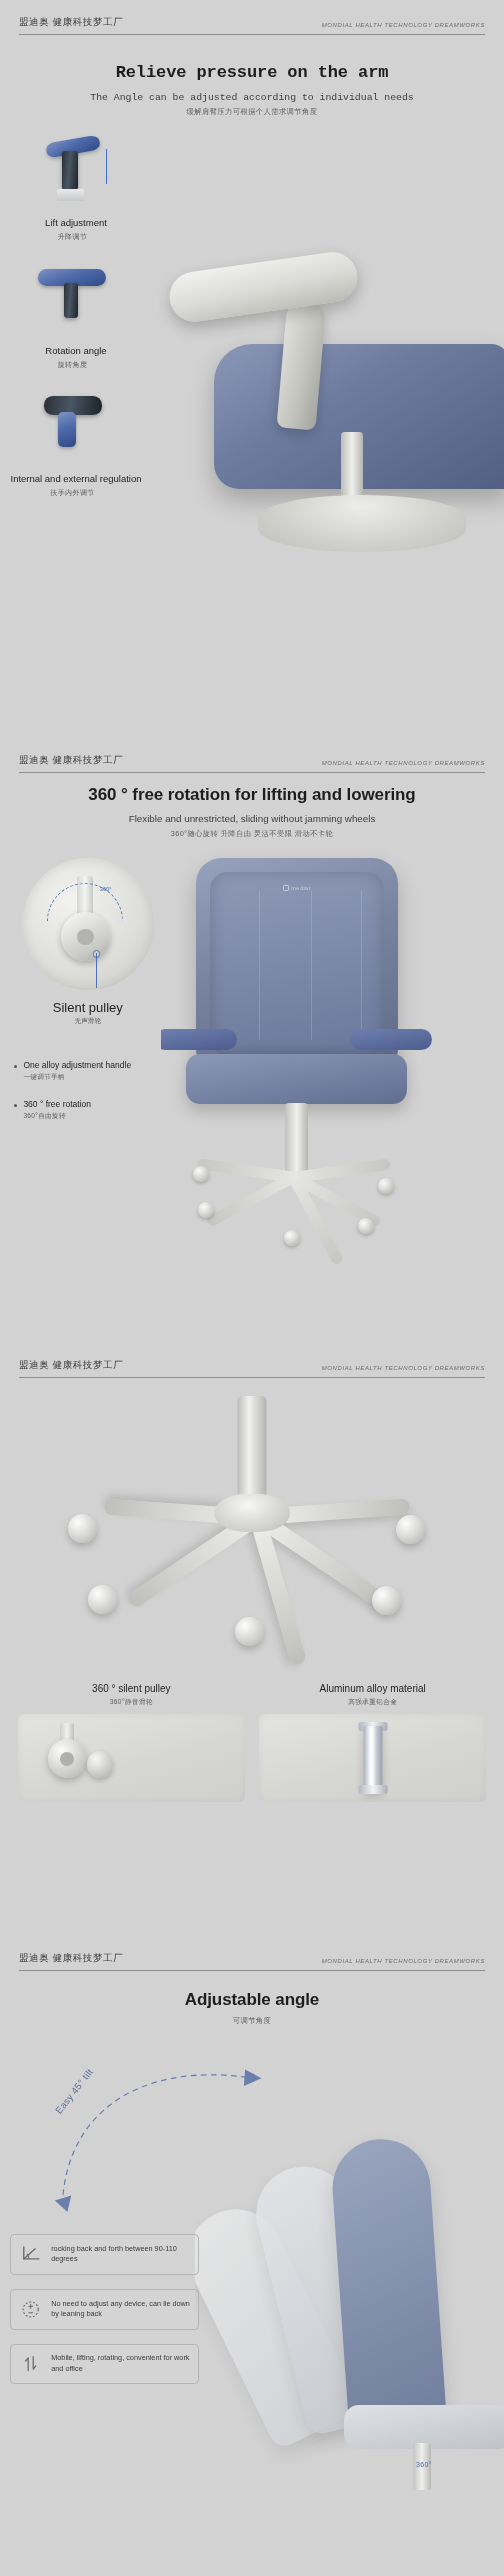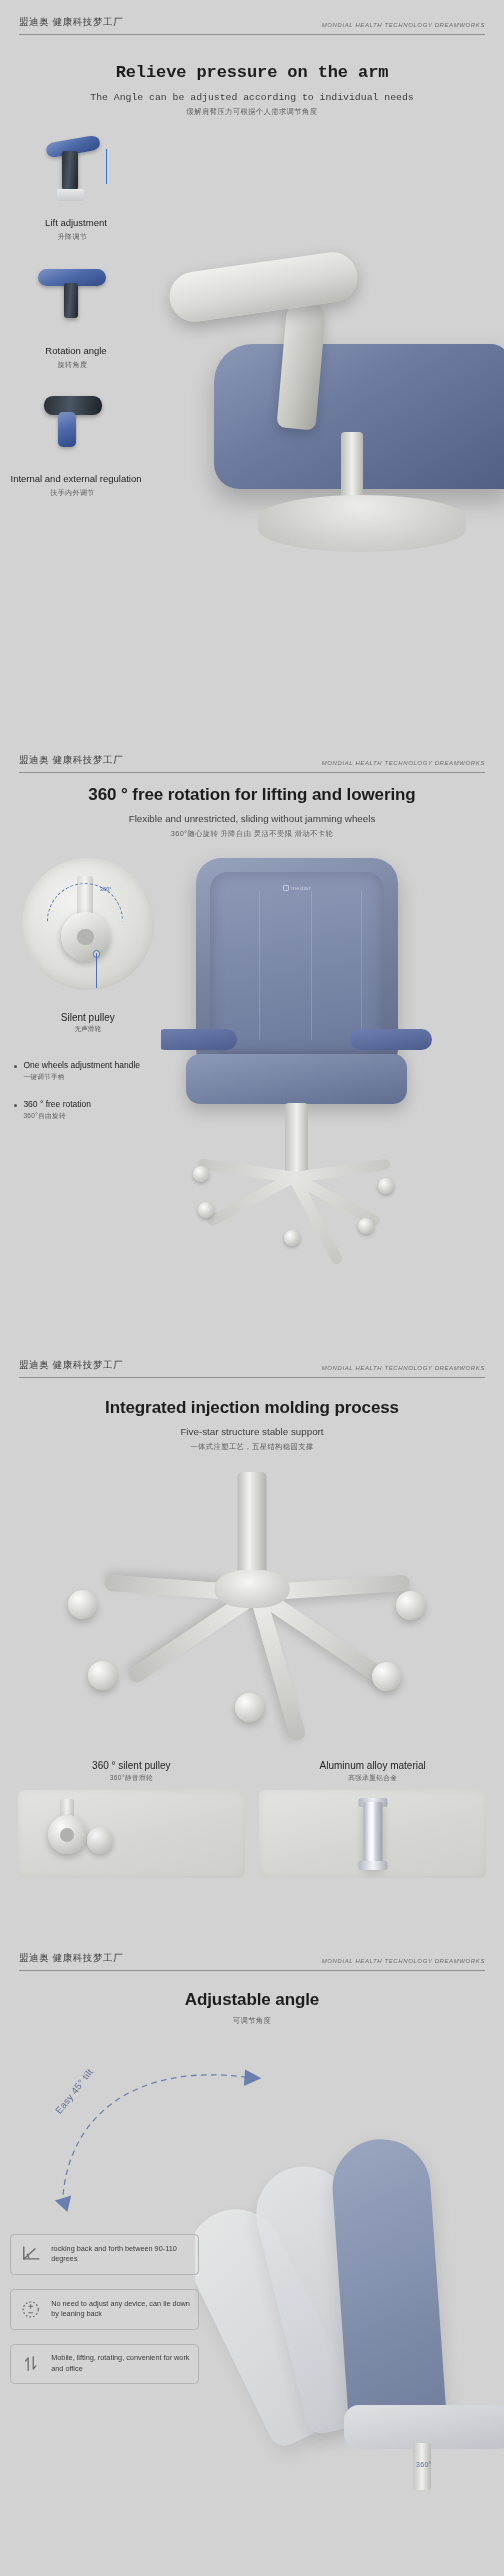--- a/index.html
+++ b/index.html
@@ -138,21 +138,21 @@
     clip-path:polygon(0 0,100% 0,100% 50%,0 50%);
   }
   .pc-deg { position:absolute; left:78px; top:28px; font-size:5.7px; color:#3e63ad; }
   .pc-lead {
     position:absolute; left:74px; top:95px; width:1.3px; height:35px; background:#4d6fb5;
   }
   .pc-dot {
     position:absolute; left:71px; top:92px; width:7.6px; height:7.6px;
     border-radius:50%; border:1.3px solid #4d6fb5; background:#d2d2d2;
   }
-  .pulley-title { text-align:center; margin-top:22px; font-size:10px; color:#222; }
+  .pulley-title { text-align:center; margin-top:10px; font-size:13px; color:#222; }
   .pulley-title-cn { text-align:center; font-size:6.6px; color:#5b5b5b; margin-top:1.9px; }
 
   .bullets { position:absolute; left:11.4px; top:208px; width:170px; }
   .bullet { display:flex; align-items:flex-start; margin-bottom:16.4px; }
   .bullet .dot {
     width:3.2px; height:3.2px; border-radius:50%; background:#555;
     margin:5px 6.3px 0 2.5px; flex:none;
   }
   .bullet .b-en { font-size:8.5px; color:#232323; line-height:1.3; }
   .bullet .b-cn { font-size:6.6px; color:#5e5e5e; margin-top:2.5px; letter-spacing:0.3px; }
@@ -441,21 +441,21 @@
           <div class="pc-lead"></div>
         </div>
         <div class="pulley-title">Silent pulley</div>
         <div class="pulley-title-cn">无声滑轮</div>
       </div>
 
       <div class="bullets">
         <div class="bullet">
           <span class="dot"></span>
           <span>
-            <span class="b-en" style="display:block">One wheels adjustment handle</span>
+            <span class="b-en" style="display:block">One alloy adjustment handle</span>
             <span class="b-cn" style="display:block">一键调节手柄</span>
           </span>
         </div>
         <div class="bullet">
           <span class="dot"></span>
           <span>
             <span class="b-en" style="display:block">360 ° free rotation</span>
             <span class="b-cn" style="display:block">360°自由旋转</span>
           </span>
         </div>
@@ -464,25 +464,20 @@
     </div>
   </section>
 
   <section class="s3">
     <div class="brand-bar">
       <div class="brand-cn">盟迪奥 健康科技梦工厂</div>
       <div class="brand-en">MONDIAL HEALTH TECHNOLOGY DREAMWORKS</div>
     </div>
     <div class="brand-rule"></div>
 
-    <div class="heads sect-head">
-      <div class="h1">Integrated injection molding process</div>
-      <div class="h2" style="margin-top:6.3px">Five-star structure stable support</div>
-      <div class="h3cn">一体式注塑工艺，五星结构稳固支撑</div>
-    </div>
 
     <div class="base-art">
       <div class="base-col"></div>
       <div class="base-leg" style="transform:rotate(-4deg)"></div>
       <div class="base-leg" style="transform:rotate(34deg)"></div>
       <div class="base-leg" style="transform:rotate(74deg)"></div>
       <div class="base-leg" style="transform:rotate(184deg)"></div>
       <div class="base-leg" style="transform:rotate(146deg)"></div>
       <div class="base-hub"></div>
       <div class="base-caster" style="left:396px;top:131px"></div>

